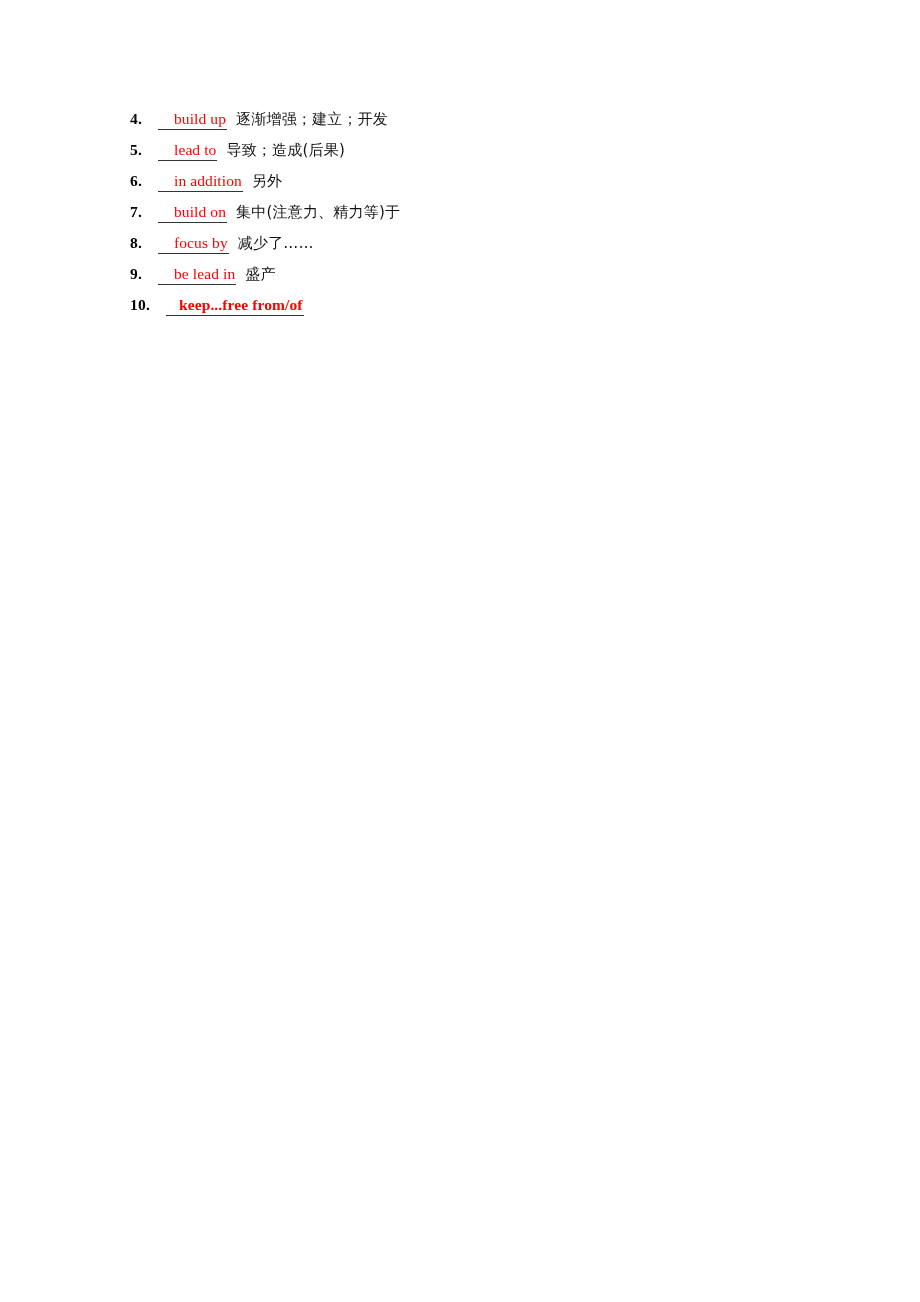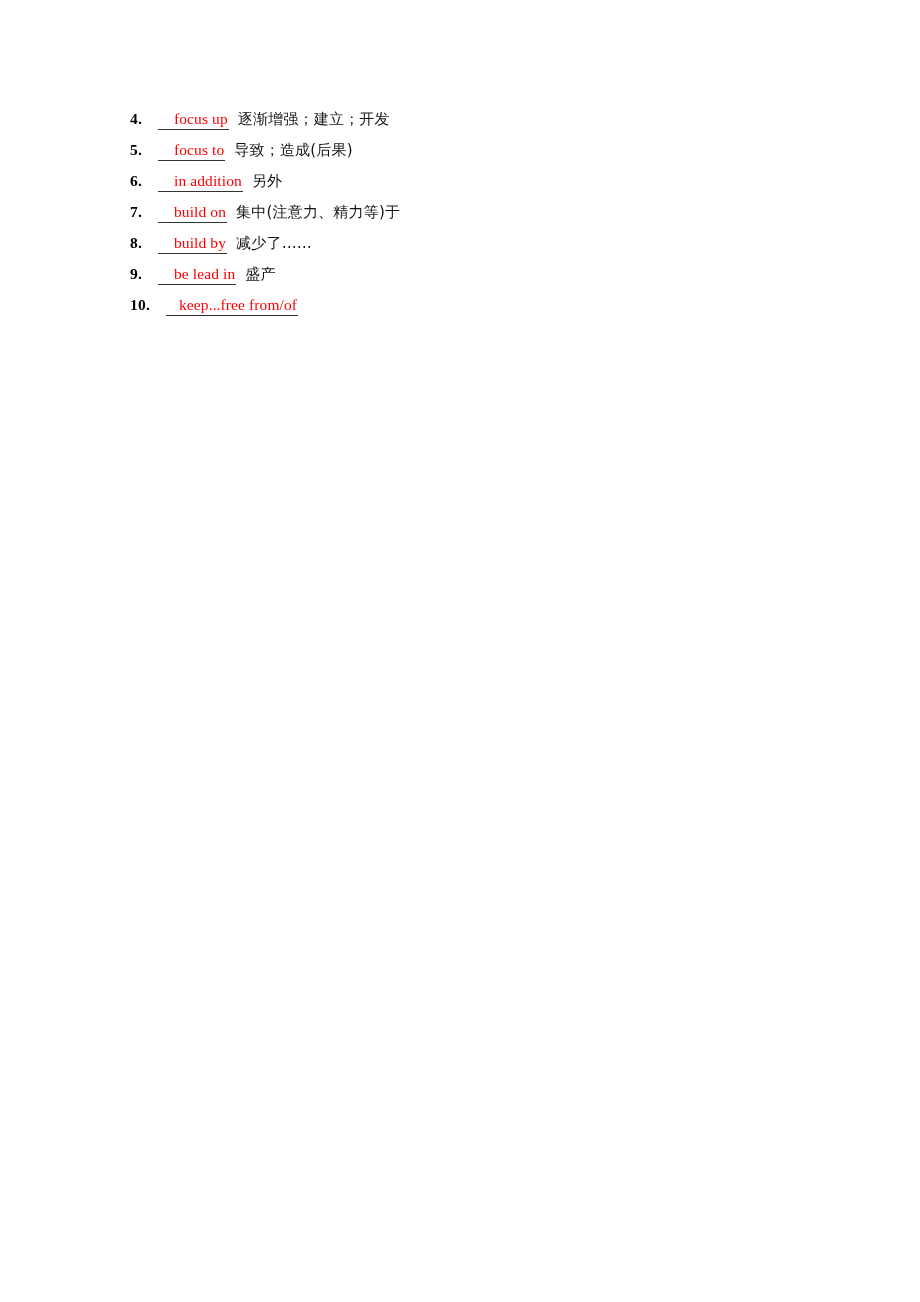--- a/index.html
+++ b/index.html
@@ -57,20 +57,21 @@
   .blank {
     display: inline-block;
     border-bottom: 1.3px solid #333333;
     padding-left: 16px;
     padding-right: 1px;
     padding-bottom: 1px;
     margin-left: 1px;
   }
   .answer-row.wide-number .blank {
     padding-left: 13px;
+    font-weight: bold;
   }
 
   .answer-text {
     font-family: "Liberation Serif", "DejaVu Serif", serif;
     font-size: 15.5px;
     color: #FF0000;
     letter-spacing: 0.1px;
   }
 
   .gloss {
@@ -82,45 +83,45 @@
   }
 </style>
 </head>
 <body>
 
 <div class="page">
   <div class="answer-list">
 
     <div class="answer-row">
       <span class="item-number">4.</span>
-      <span class="blank"><span class="answer-text">focus up</span></span>
+      <span class="blank"><span class="answer-text">build up</span></span>
       <span class="gloss">逐渐增强；建立；开发</span>
     </div>
 
     <div class="answer-row">
       <span class="item-number">5.</span>
-      <span class="blank"><span class="answer-text">focus to</span></span>
+      <span class="blank"><span class="answer-text">lead to</span></span>
       <span class="gloss">导致；造成(后果)</span>
     </div>
 
     <div class="answer-row">
       <span class="item-number">6.</span>
       <span class="blank"><span class="answer-text">in addition</span></span>
       <span class="gloss">另外</span>
     </div>
 
     <div class="answer-row">
       <span class="item-number">7.</span>
       <span class="blank"><span class="answer-text">build on</span></span>
       <span class="gloss">集中(注意力、精力等)于</span>
     </div>
 
     <div class="answer-row">
       <span class="item-number">8.</span>
-      <span class="blank"><span class="answer-text">build by</span></span>
+      <span class="blank"><span class="answer-text">focus by</span></span>
       <span class="gloss">减少了……</span>
     </div>
 
     <div class="answer-row">
       <span class="item-number">9.</span>
       <span class="blank"><span class="answer-text">be lead in</span></span>
       <span class="gloss">盛产</span>
     </div>
 
     <div class="answer-row wide-number">

